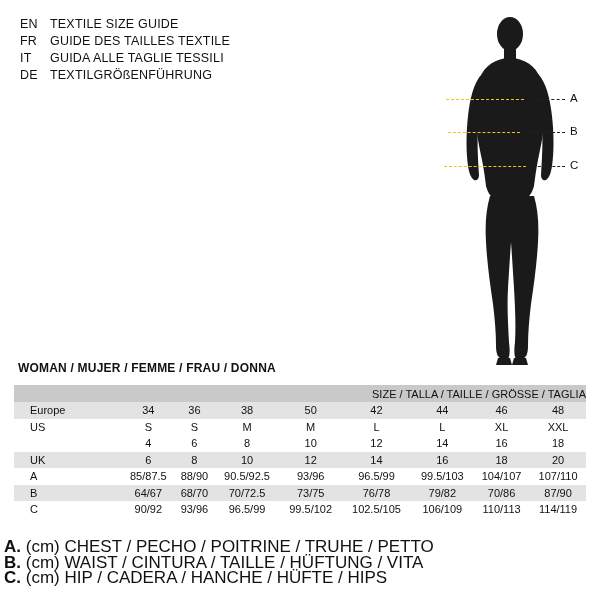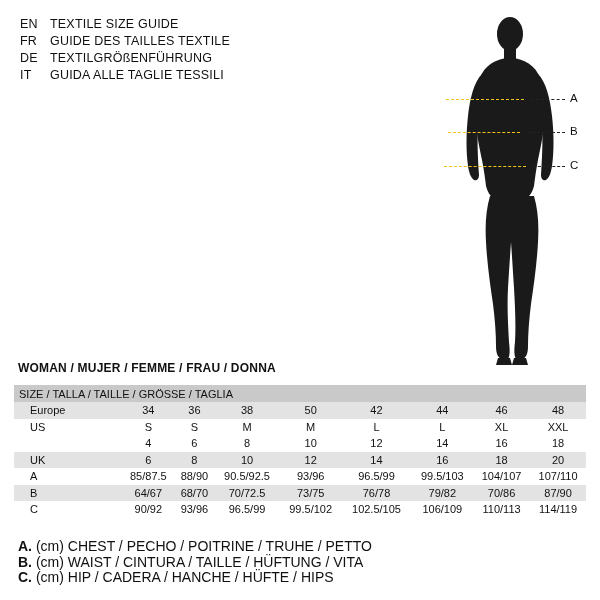--- a/index.html
+++ b/index.html
@@ -99,38 +99,38 @@
     font-weight: normal;
     color: #111;
   }
   .size-table .rowhead {
     text-align: left;
     padding-left: 16px;
     width: 92px;
   }
   .size-table tr.head td {
     background: #c9c9c9;
-    text-align: left;
+    text-align: right;
     padding-left: 5px;
     font-size: 11px;
     height: 17px;
   }
   .size-table tr.shaded td {
     background: #e3e3e3;
   }
   .size-table tr.plain td {
     background: #ffffff;
   }
 
   
   .footnotes {
     position: absolute;
     top: 539px;
-    left: 18px;
-    font-size: 14px;
+    left: 4px;
+    font-size: 17px;
     line-height: 15.5px;
     color: #111;
   }
   .footnotes div {
     white-space: nowrap;
   }
   .fn-letter {
     font-weight: bold;
   }
 </style>
@@ -142,26 +142,26 @@
   <div class="lang-block">
     <div class="lang-row">
       <span class="lang-code">EN</span>
       <span class="lang-title">TEXTILE SIZE GUIDE</span>
     </div>
     <div class="lang-row">
       <span class="lang-code">FR</span>
       <span class="lang-title">GUIDE DES TAILLES TEXTILE</span>
     </div>
     <div class="lang-row">
+      <span class="lang-code">IT</span>
+      <span class="lang-title">GUIDA ALLE TAGLIE TESSILI</span>
+    </div>
+    <div class="lang-row">
       <span class="lang-code">DE</span>
       <span class="lang-title">TEXTILGRÖßENFÜHRUNG</span>
-    </div>
-    <div class="lang-row">
-      <span class="lang-code">IT</span>
-      <span class="lang-title">GUIDA ALLE TAGLIE TESSILI</span>
     </div>
   </div>
 
   <div class="figure">
     <svg width="160" height="360" viewBox="0 0 160 360">
       <g fill="#1a1a1a">
 
         <ellipse cx="80" cy="24" rx="13" ry="17"></ellipse>
 
         <rect x="74" y="38" width="12" height="12"></rect>

